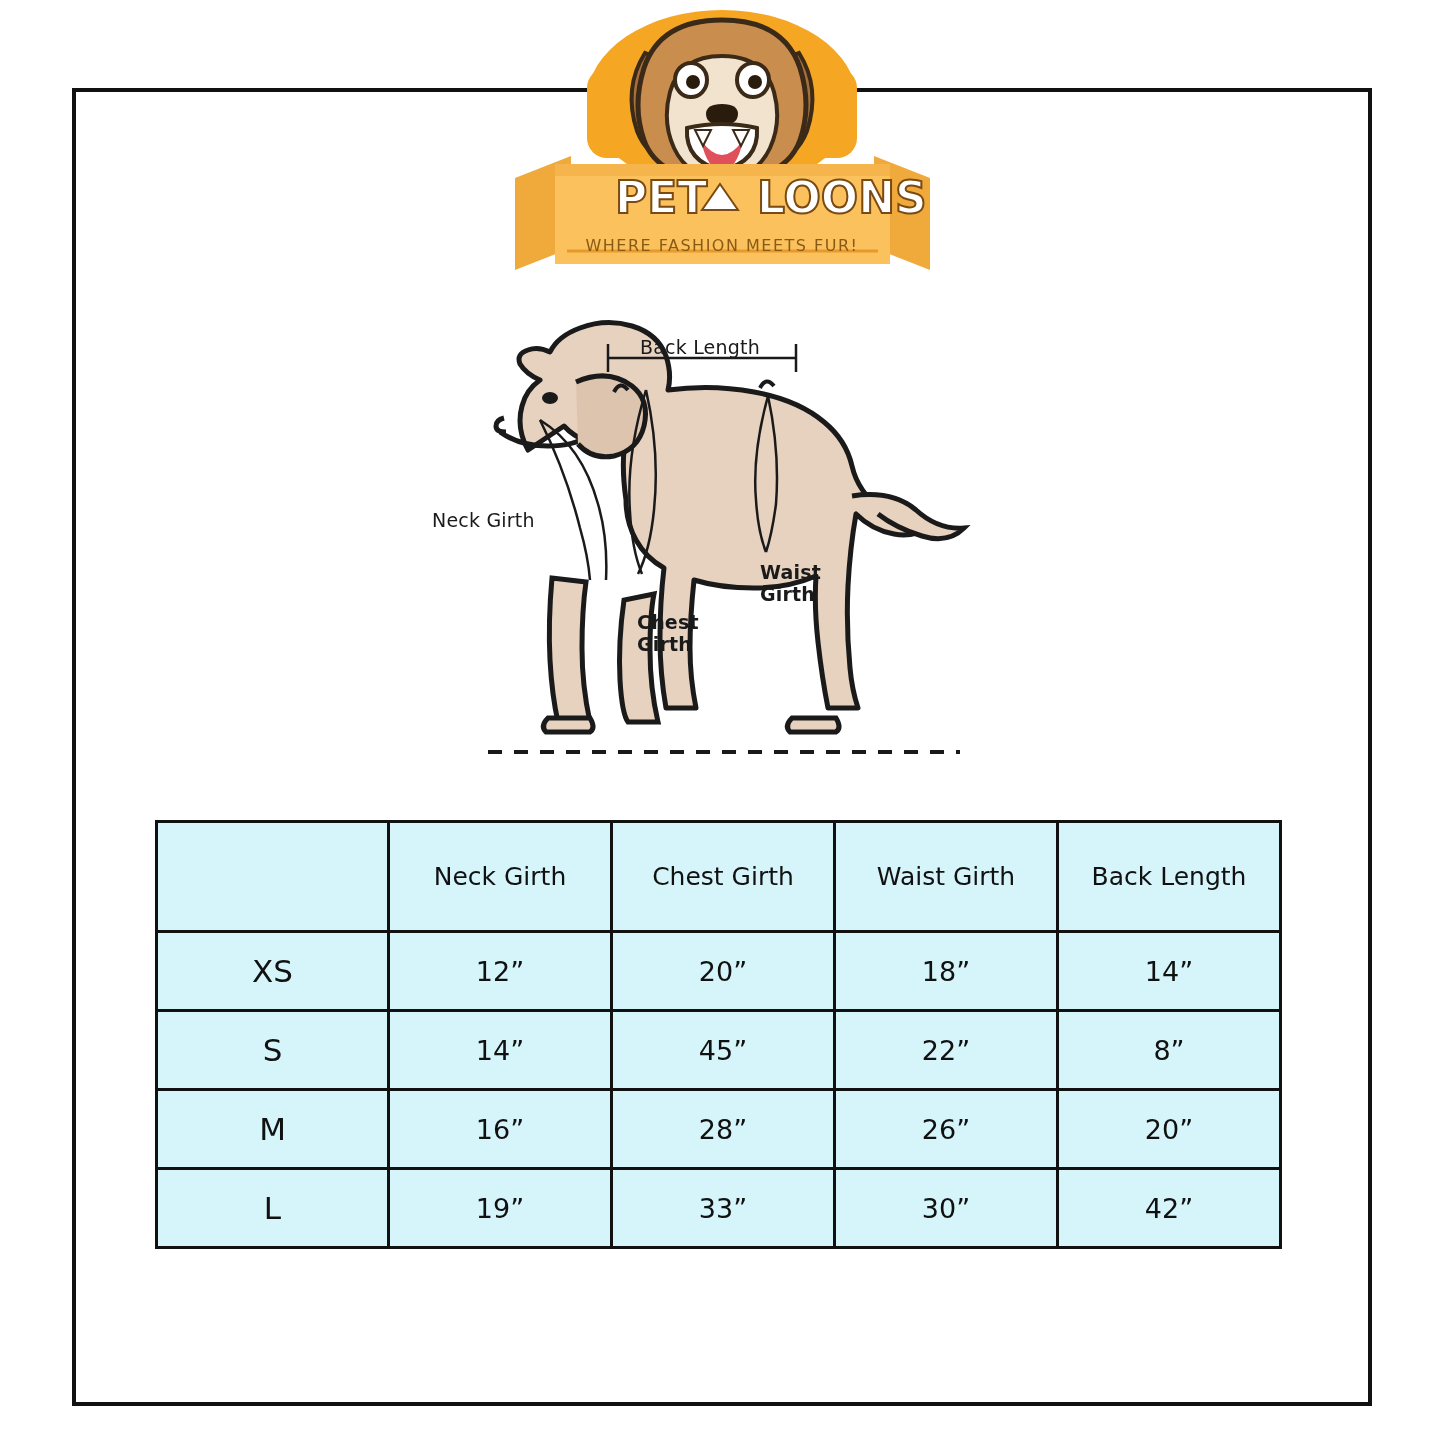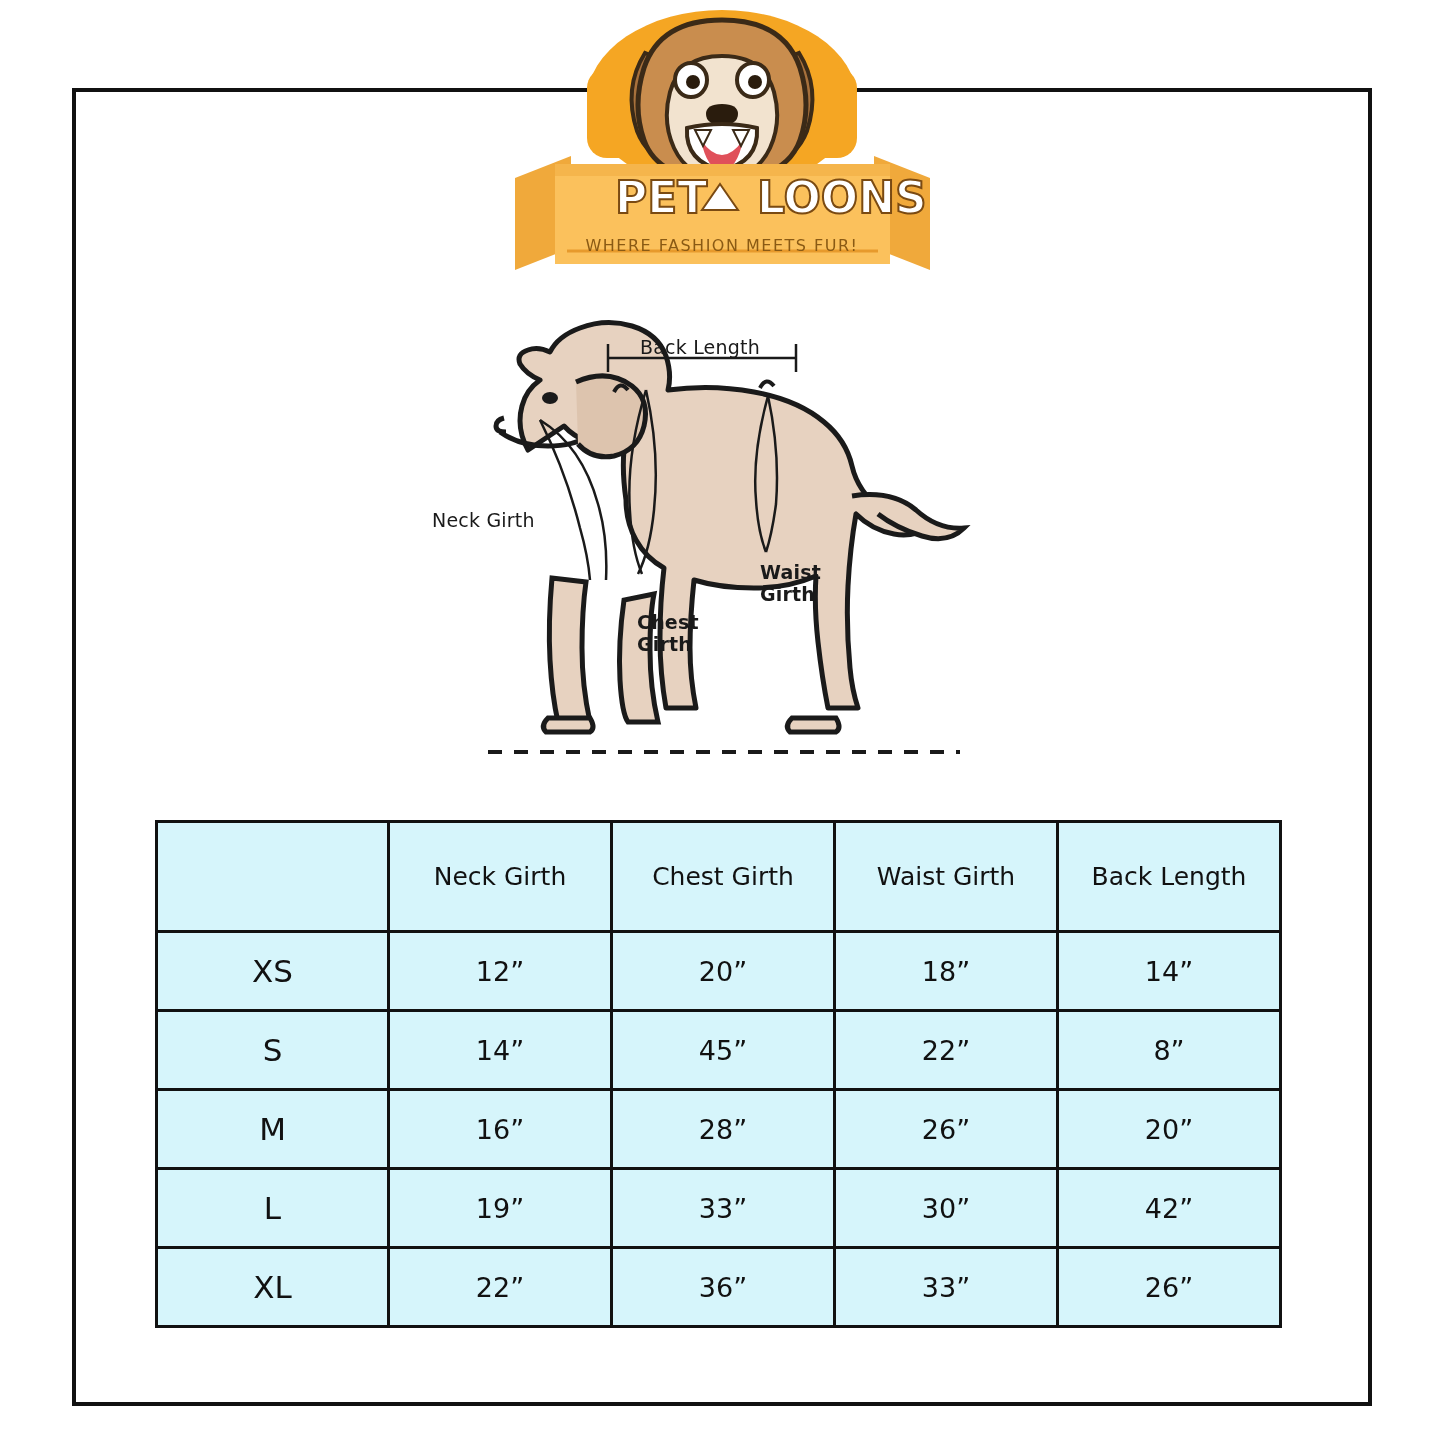--- a/index.html
+++ b/index.html
@@ -263,23 +263,16 @@
         <td>26”</td>
         <td>20”</td>
       </tr>
       <tr>
         <td class="size-col">L</td>
         <td>19”</td>
         <td>33”</td>
         <td>30”</td>
         <td>42”</td>
       </tr>
-      <tr>
-        <td class="size-col">XL</td>
-        <td>22”</td>
-        <td>36”</td>
-        <td>33”</td>
-        <td>26”</td>
-      </tr>
     </tbody>
   </table>
 
 </div>
 
 </body></html>

